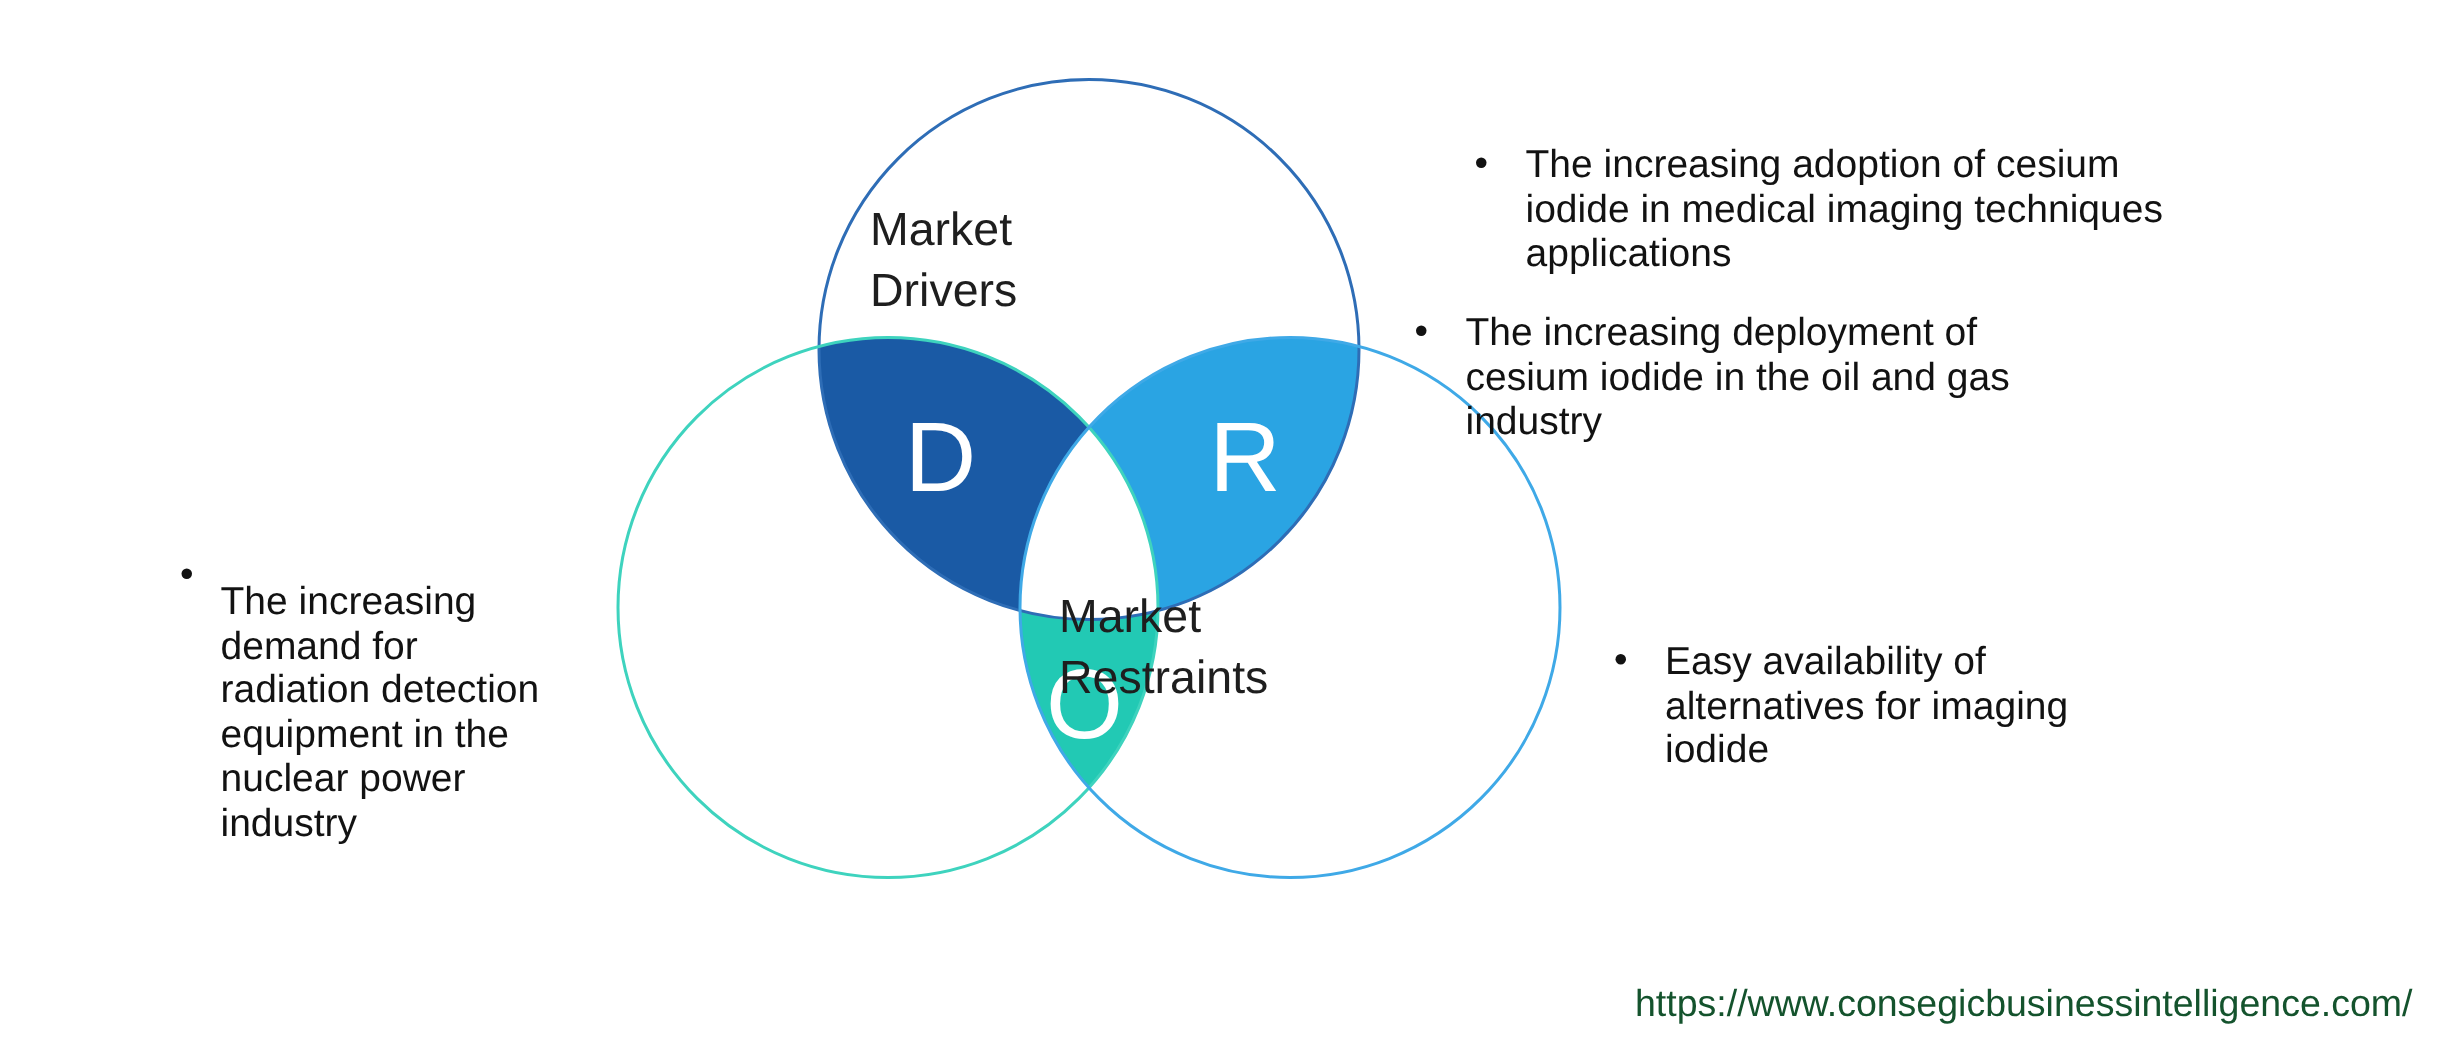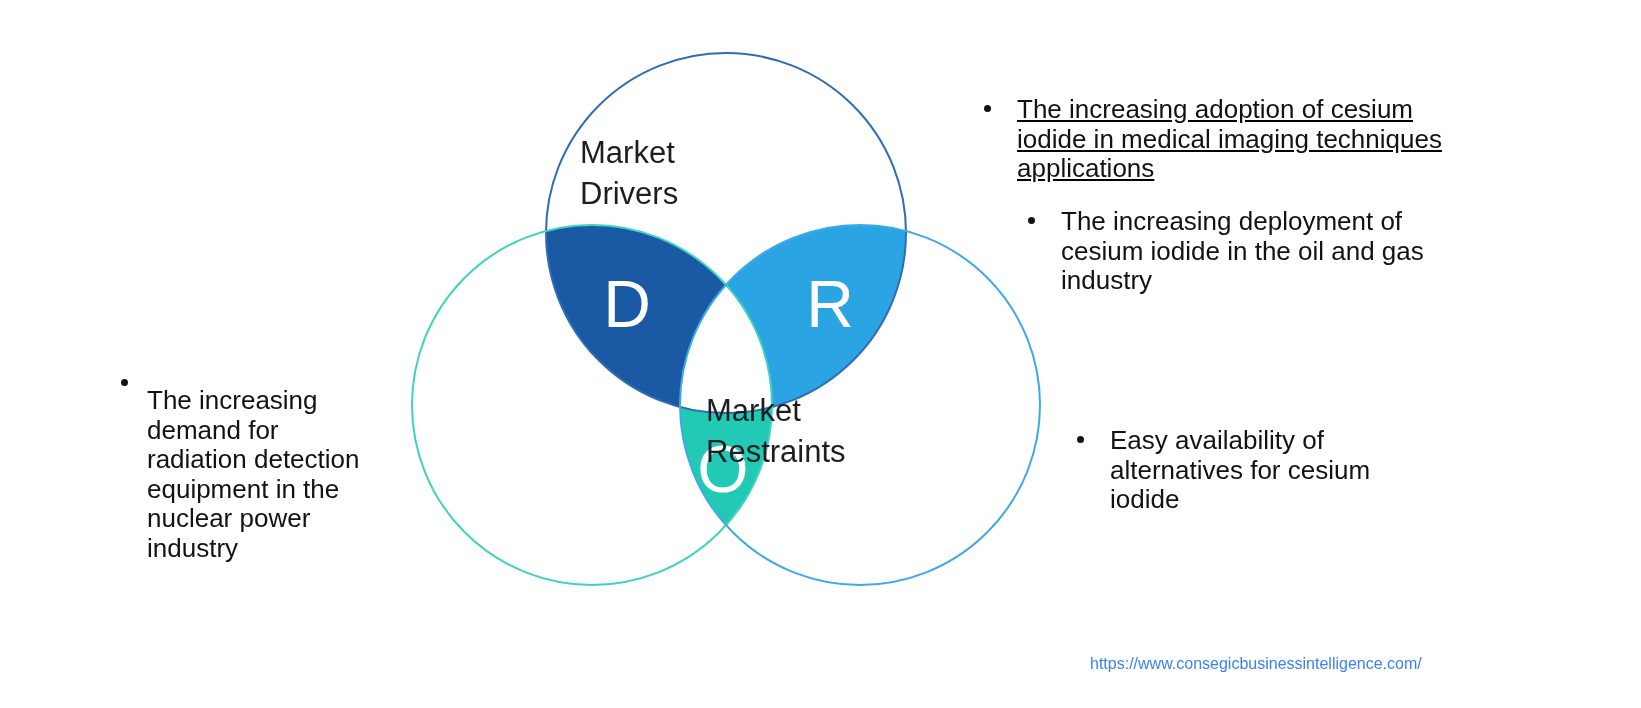--- a/index.html
+++ b/index.html
@@ -45,22 +45,22 @@
     color: #121212;
     font-size: 26px;
     line-height: 29.5px;
     font-weight: 500;
     white-space: pre-line;
   }
   .footer-url {
     position: absolute;
     left: 1090px;
     top: 655px;
-    color: #3b82f6;
-    font-size: 16px;
+    color: #14532d;
+    font-size: 25px;
     font-weight: 400;
   }
 </style>
 </head>
 <body>
 
 <div class="stage">
 
   <svg width="1641" height="708" viewBox="0 0 1641 708">
     <defs>
@@ -111,36 +111,36 @@
   <div class="bullet" style="left:121px; top:369px;flex-direction:column;">
     <span class="dot"></span>
     <div class="text">The increasing
 demand for
 radiation detection
 equipment in the
 nuclear power
 industry</div>
   </div>
 
-  <div class="bullet" style="left:984px; top:95px;text-decoration:underline;">
+  <div class="bullet" style="left:984px; top:95px;">
     <span class="dot"></span>
     <div class="text">The increasing adoption of cesium
 iodide in medical imaging techniques
 applications</div>
   </div>
 
-  <div class="bullet" style="left:1028px; top:207px;justify-content:flex-end;">
+  <div class="bullet" style="left:944px; top:207px;justify-content:flex-end;">
     <span class="dot"></span>
     <div class="text">The increasing deployment of
 cesium iodide in the oil and gas
 industry</div>
   </div>
 
   <div class="bullet" style="left:1077px; top:426px;">
     <span class="dot"></span>
     <div class="text">Easy availability of
-alternatives for cesium
+alternatives for imaging
 iodide</div>
   </div>
 
   <div class="footer-url">https://www.consegicbusinessintelligence.com/</div>
 
 </div>
 
 </body></html>

